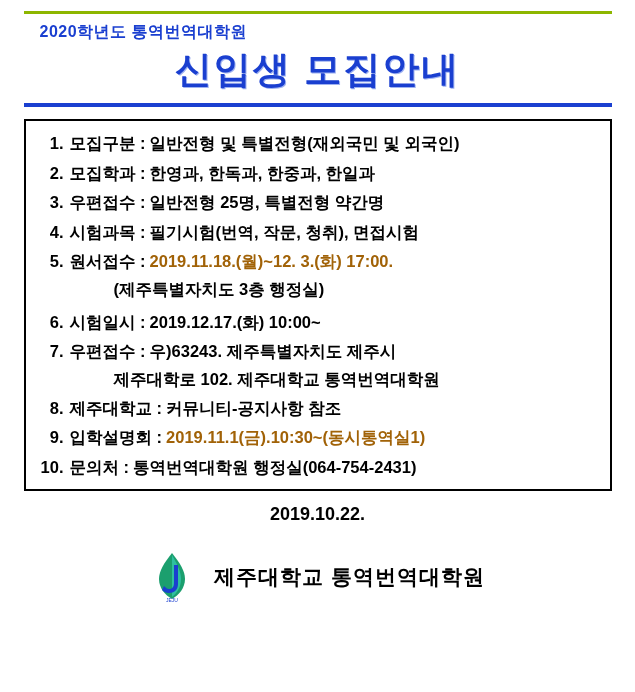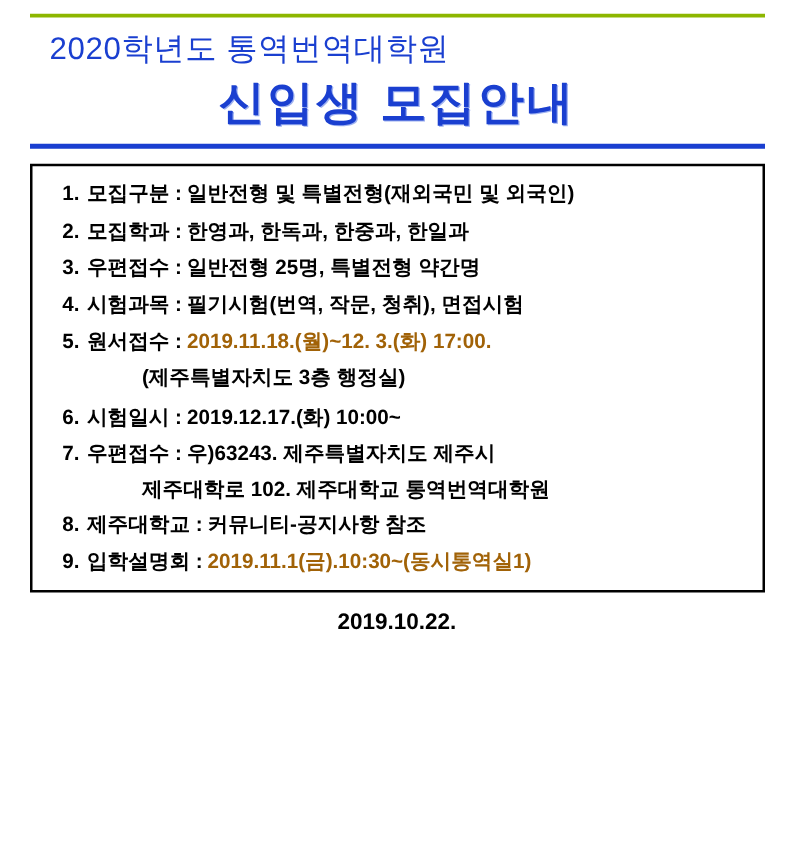--- a/index.html
+++ b/index.html
@@ -40,22 +40,22 @@
     margin: 11px auto 0 auto;
   }
 
   
   .headline-block {
     width: 588px;
     margin: 0 auto;
     padding-top: 8px;
   }
   .headline-sub {
-    font-size: 25px;
-    font-weight: normal;
+    font-size: 16px;
+    font-weight: bold;
     color: #1a3fd0;
     padding-left: 16px;
     letter-spacing: 0.5px;
   }
   .headline-main {
     text-align: center;
     font-size: 37px;
     font-weight: bold;
     color: #1a3fd0;
     letter-spacing: 2px;
@@ -216,19 +216,35 @@
       <span class="row-label">제주대학교 :</span>
       <span class="row-value">커뮤니티-공지사항 참조</span>
     </div>
 
     <div class="row">
       <span class="row-num">9.</span>
       <span class="row-label">입학설명회 :</span>
       <span class="row-value red">2019.11.1(금).10:30~(동시통역실1)</span>
     </div>
 
+    <div class="row">
+      <span class="row-num">10.</span>
+      <span class="row-label">문의처 :</span>
+      <span class="row-value">통역번역대학원 행정실(064-754-2431)</span>
+    </div>
 
   </div>
 
   <div class="date-line">2019.10.22.</div>
 
+  <div class="footer">
+    <div class="logo">
+      <svg width="44" height="52" viewBox="0 0 44 52" xmlns="http://www.w3.org/2000/svg">
+        <path d="M22 2 C14 12 9 20 9 28 C9 37 15 44 22 48 C29 44 35 37 35 28 C35 20 30 12 22 2 Z" fill="#1b9f6e"></path>
+        <path d="M22 4 C27 13 31 20 31 28 C31 36 27 42 22 46 Z" fill="#2fbfa0"></path>
+        <path d="M24 14 L28 14 L28 33 C28 39 24 42 19 42 C16 42 14 41 12 39 L14 35 C16 37 17 38 19 38 C22 38 24 36 24 32 Z" fill="#1a3fd0"></path>
+        <text x="22" y="51" font-size="5" text-anchor="middle" fill="#1a3fd0" font-family="Liberation Sans, sans-serif">JEJU</text>
+      </svg>
+    </div>
+    <div class="footer-text">제주대학교 통역번역대학원</div>
+  </div>
 
 </div>
 
 </body></html>

